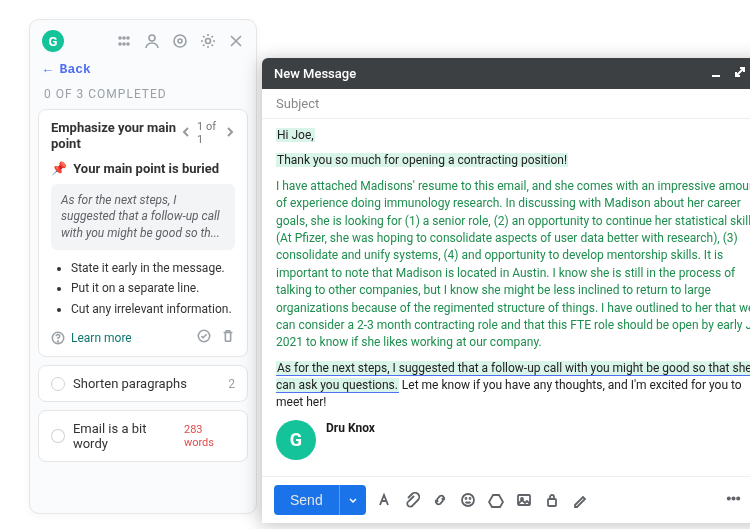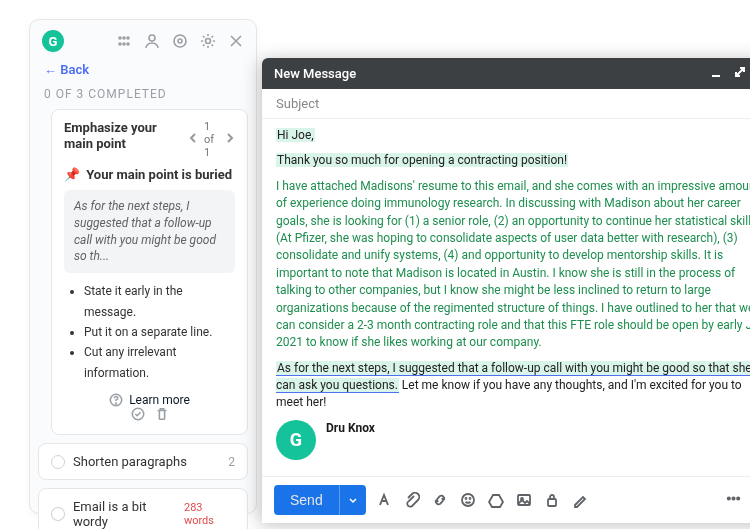--- a/index.html
+++ b/index.html
@@ -37,25 +37,25 @@
     width: 22px; height: 22px;
     border-radius: 50%;
     background: #15c39a;
     color: #fff;
     display: flex; align-items: center; justify-content: center;
     font-weight: 700; font-size: 13px;
   }
   .top-icons { display: flex; gap: 12px; align-items: center; color: #9aa0a6; }
   .top-icons .ico { width: 16px; height: 16px; display:flex; align-items:center; justify-content:center; cursor:pointer; }
   .top-icons svg { width:16px; height:16px; stroke:#9aa0a6; fill:none; stroke-width:1.6; }
-  .back-row { padding: 4px 14px 10px 14px; }
+  .back-row { padding: 4px 14px 10px 14px; font-family: Liberation Mono, monospace; }
   .back-link { color:#4f6ff5; font-weight:600; font-size:13px; cursor:pointer; }
   .progress { padding: 0 14px 8px 14px; color:#9aa0a6; font-size:12px; letter-spacing:1px; }
   .card {
-    margin: 0 8px 8px 21px;
+    margin: 0 8px 8px 8px;
     background:#fff;
     border:1px solid #e6e6e6;
     border-radius:8px;
     padding:10px 12px;
   }
   .card-header { display:flex; justify-content:space-between; align-items:flex-start; margin-bottom:8px; }
   .card-title { font-weight:700; font-size:13px; line-height:1.25; max-width:130px; }
   .pager { display:flex; align-items:center; gap:6px; font-size:11px; color:#777; }
   .pager .chev { width:10px;height:10px; }
   .pager svg{stroke:#999;fill:none;stroke-width:2;}
@@ -65,21 +65,21 @@
     background:#f3f4f6;
     border-radius:6px;
     padding:8px 10px;
     font-style:italic;
     color:#5f6368;
     font-size:12px;
     line-height:1.4;
     margin-bottom:8px;
   }
   .bullets { list-style: disc; padding-left:20px; font-size:12px; color:#333; line-height:1.7; }
-  .card-foot { display:flex; justify-content:space-between; align-items:center; margin-top:10px; color:#0f172a; font-size:12px;flex-direction:column; }
+  .card-foot { display:flex; justify-content:space-between; align-items:center; margin-top:10px; color:#0f766e; font-size:12px; }
   .card-foot .left { display:flex; align-items:center; gap:6px; cursor:pointer;}
   .card-foot svg{width:14px;height:14px;stroke:#9aa0a6;fill:none;stroke-width:1.8;}
   .foot-icons{display:flex;gap:10px;}
   .mini-card {
     margin:0 8px 8px 8px;
     background:#fff;
     border:1px solid #e6e6e6;
     border-radius:8px;
     padding:10px 12px;
     display:flex;

